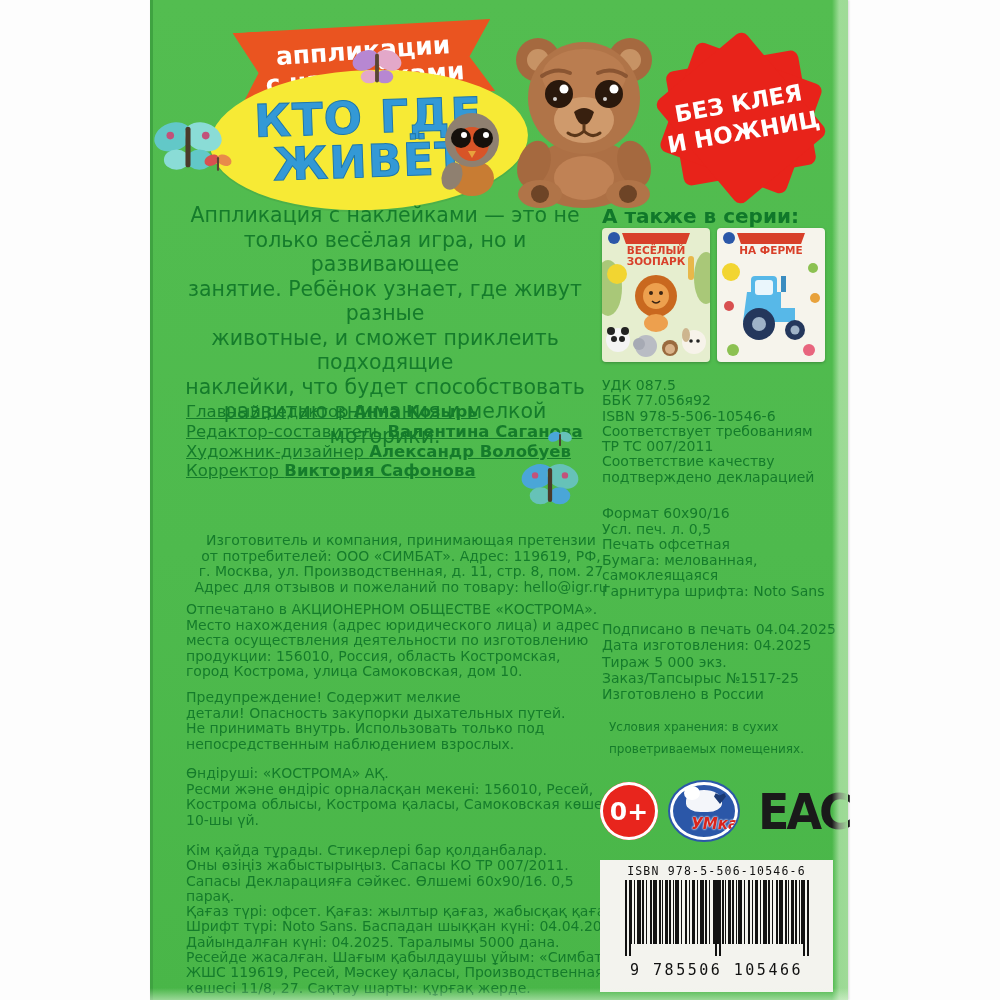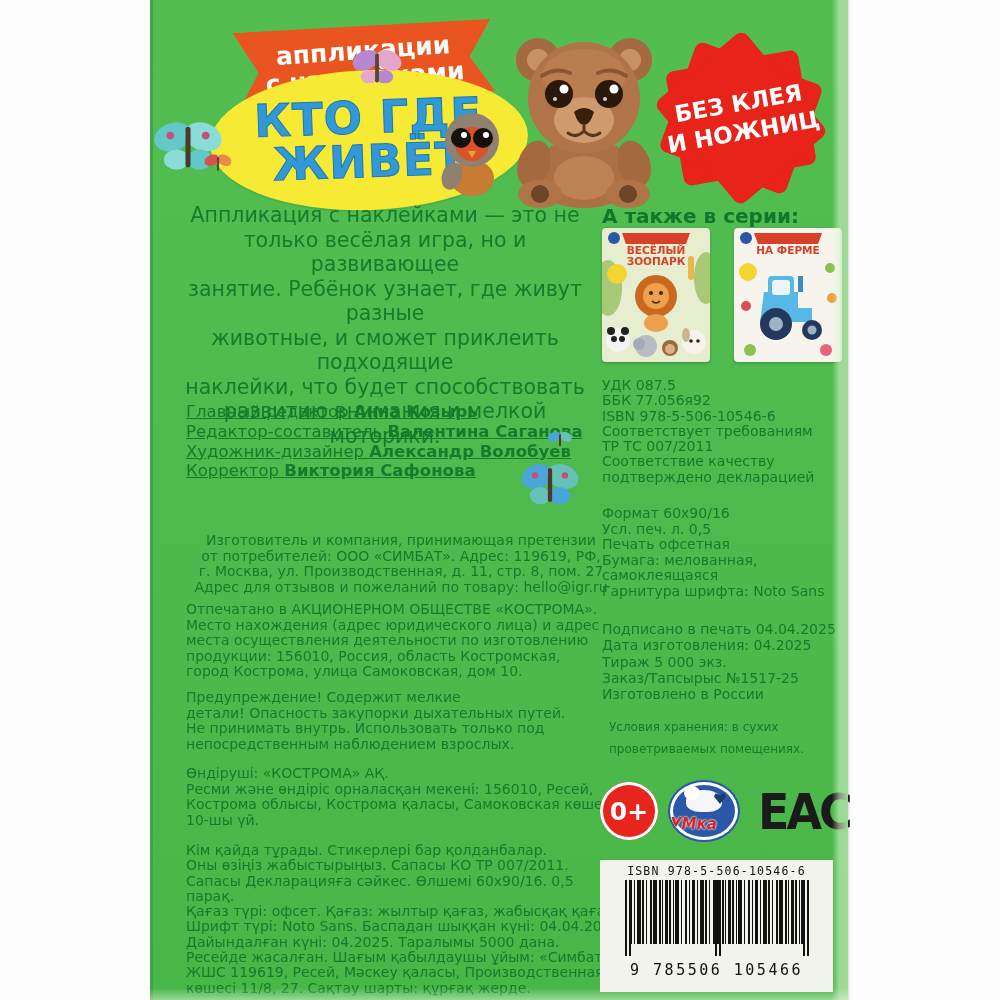--- a/index.html
+++ b/index.html
@@ -57,21 +57,21 @@
   
   .age-badge{left:450px;top:782px;width:58px;height:58px;background:#e8251d;border-radius:50%;
     box-shadow:inset 0 0 0 3px #fff, inset 0 0 0 6px #e8251d;
     display:flex;align-items:center;justify-content:center;color:#fff;font-weight:900;font-size:25px;}
   .umka{left:520px;top:782px;width:68px;height:58px;background:#2b57a8;border-radius:50%;
     box-shadow:inset 0 0 0 3px #fff, 0 0 0 2px #2b57a8;position:absolute;overflow:hidden;}
   .umka .bear-blob{position:absolute;left:16px;top:8px;width:36px;height:22px;background:#f4f6fa;border-radius:50% 50% 40% 40%;}
   .umka .bear-head{position:absolute;left:14px;top:4px;width:16px;height:14px;background:#fff;border-radius:50%;}
   .umka .heart{position:absolute;right:12px;top:10px;width:12px;height:12px;background:#1c3a73;
     clip-path:polygon(50% 100%,0 38%,14% 10%,50% 28%,86% 10%,100% 38%);}
-  .umka-label{position:absolute;left:0;bottom:7px;width:100%;text-align:left;color:#d8251d;
+  .umka-label{position:absolute;left:0;bottom:7px;width:100%;text-align:right;color:#d8251d;
     font-weight:900;font-style:italic;font-size:15px;text-shadow:0 0 2px #fff,0 0 2px #fff;}
   .eac{left:608px;top:784px;width:70px;font-weight:900;font-size:46px;letter-spacing:-3px;color:#1a1a1a;
     transform:scaleY(1.1);font-family:"DejaVu Sans",sans-serif;}
   
   .barcode{left:450px;top:860px;width:233px;height:132px;background:#f3f3ee;
     display:flex;flex-direction:column;align-items:center;padding-top:4px;box-sizing:border-box;}
   .barcode .isbn-line{font-family:"DejaVu Sans Mono",monospace;font-size:11.5px;letter-spacing:1.2px;color:#111;}
   .barcode .digits{font-family:"DejaVu Sans Mono",monospace;font-size:15px;letter-spacing:2.5px;color:#111;margin-top:1px;}
 </style>
 </head>
@@ -256,21 +256,21 @@
         <ellipse cx="84" cy="107" rx="4" ry="7" fill="#cdb58e"></ellipse>
         <circle cx="89" cy="113" r="1.8" fill="#222"></circle>
           <circle cx="96" cy="113" r="1.8" fill="#222"></circle>
       </svg>
       <div class="mini-title">
         <div>ВЕСЁЛЫЙ</div>
         <div>ЗООПАРК</div>
       </div>
     </div>
 
-    <div class="abs mini-cover" style="left:584px">
+    <div class="abs mini-cover" style="left:567px">
       <svg width="108" height="134" viewBox="0 0 108 134">
         <rect width="108" height="134" fill="#f6f4ec"></rect>
         <path d="M20 5 h68 l-4 11 h-60 z" fill="#d8402a"></path>
         <circle cx="12" cy="10" r="6" fill="#2b57a8"></circle>
         <circle cx="14" cy="44" r="9" fill="#f2d531"></circle>
         <circle cx="96" cy="40" r="5" fill="#8cc152"></circle>
         <circle cx="98" cy="70" r="5" fill="#e8a23c"></circle>
         <circle cx="12" cy="78" r="5" fill="#d85050"></circle>
         <circle cx="16" cy="122" r="6" fill="#8cc152"></circle>
         <circle cx="92" cy="122" r="6" fill="#e8657e"></circle>

